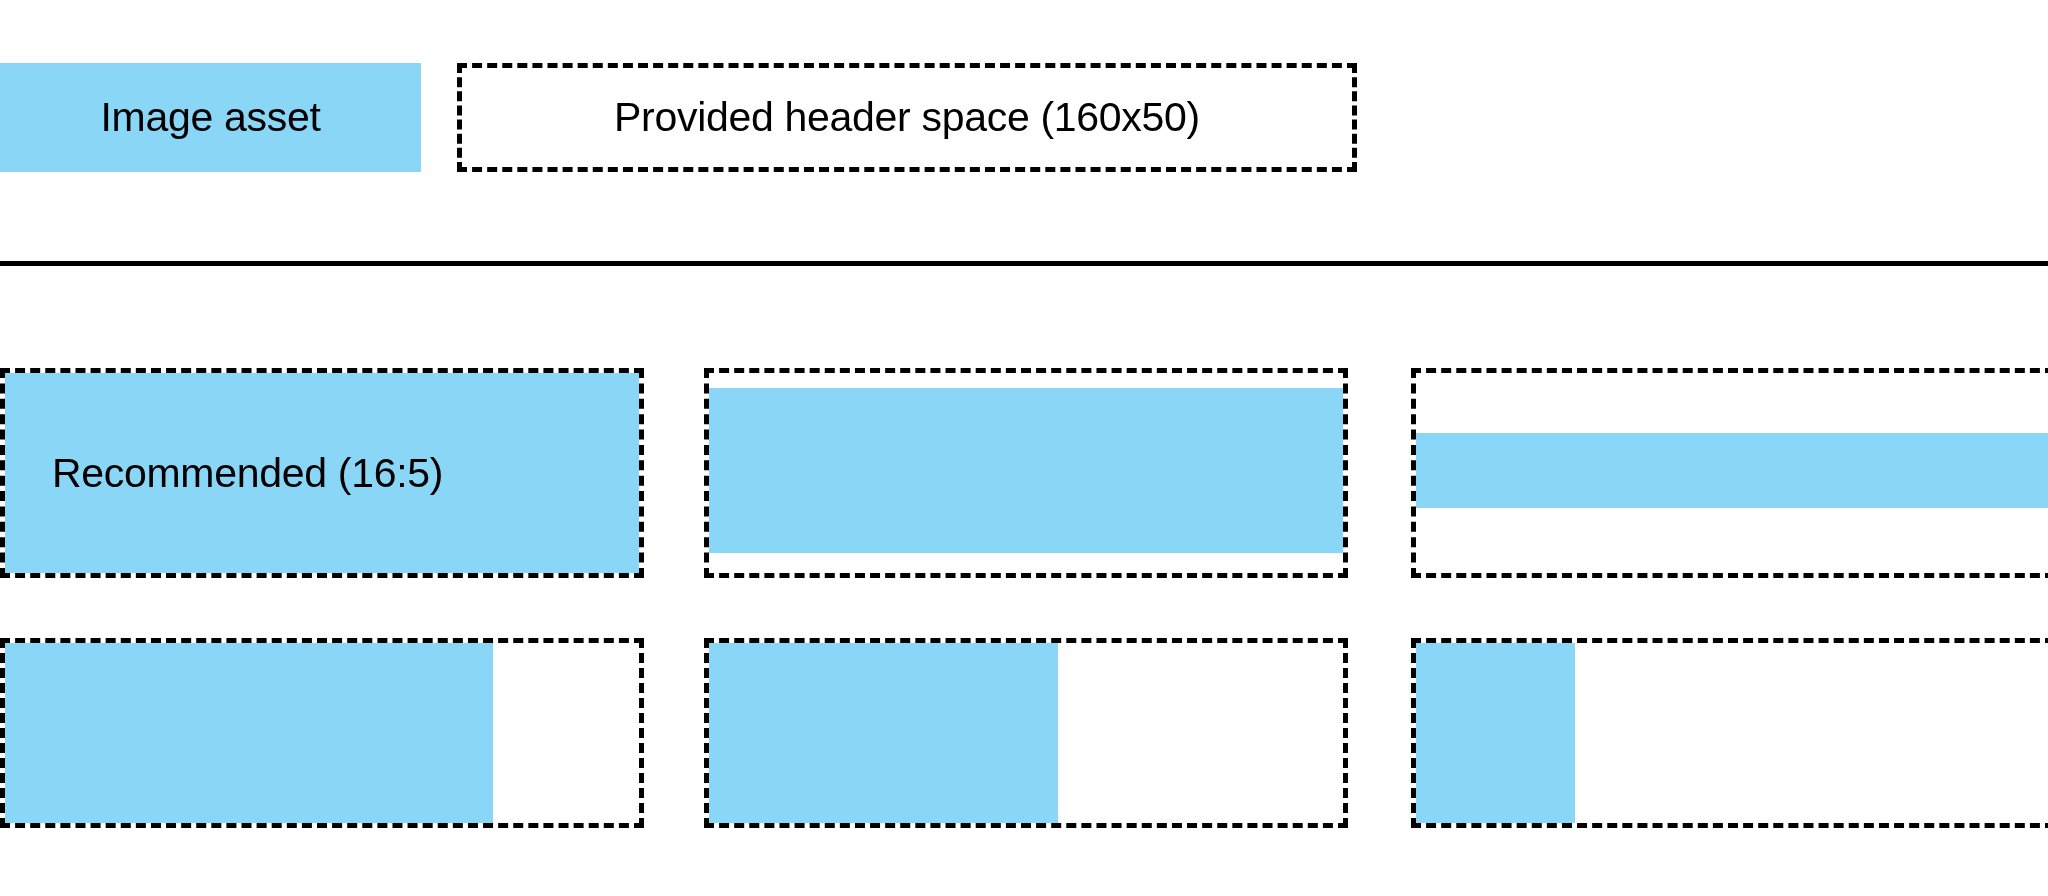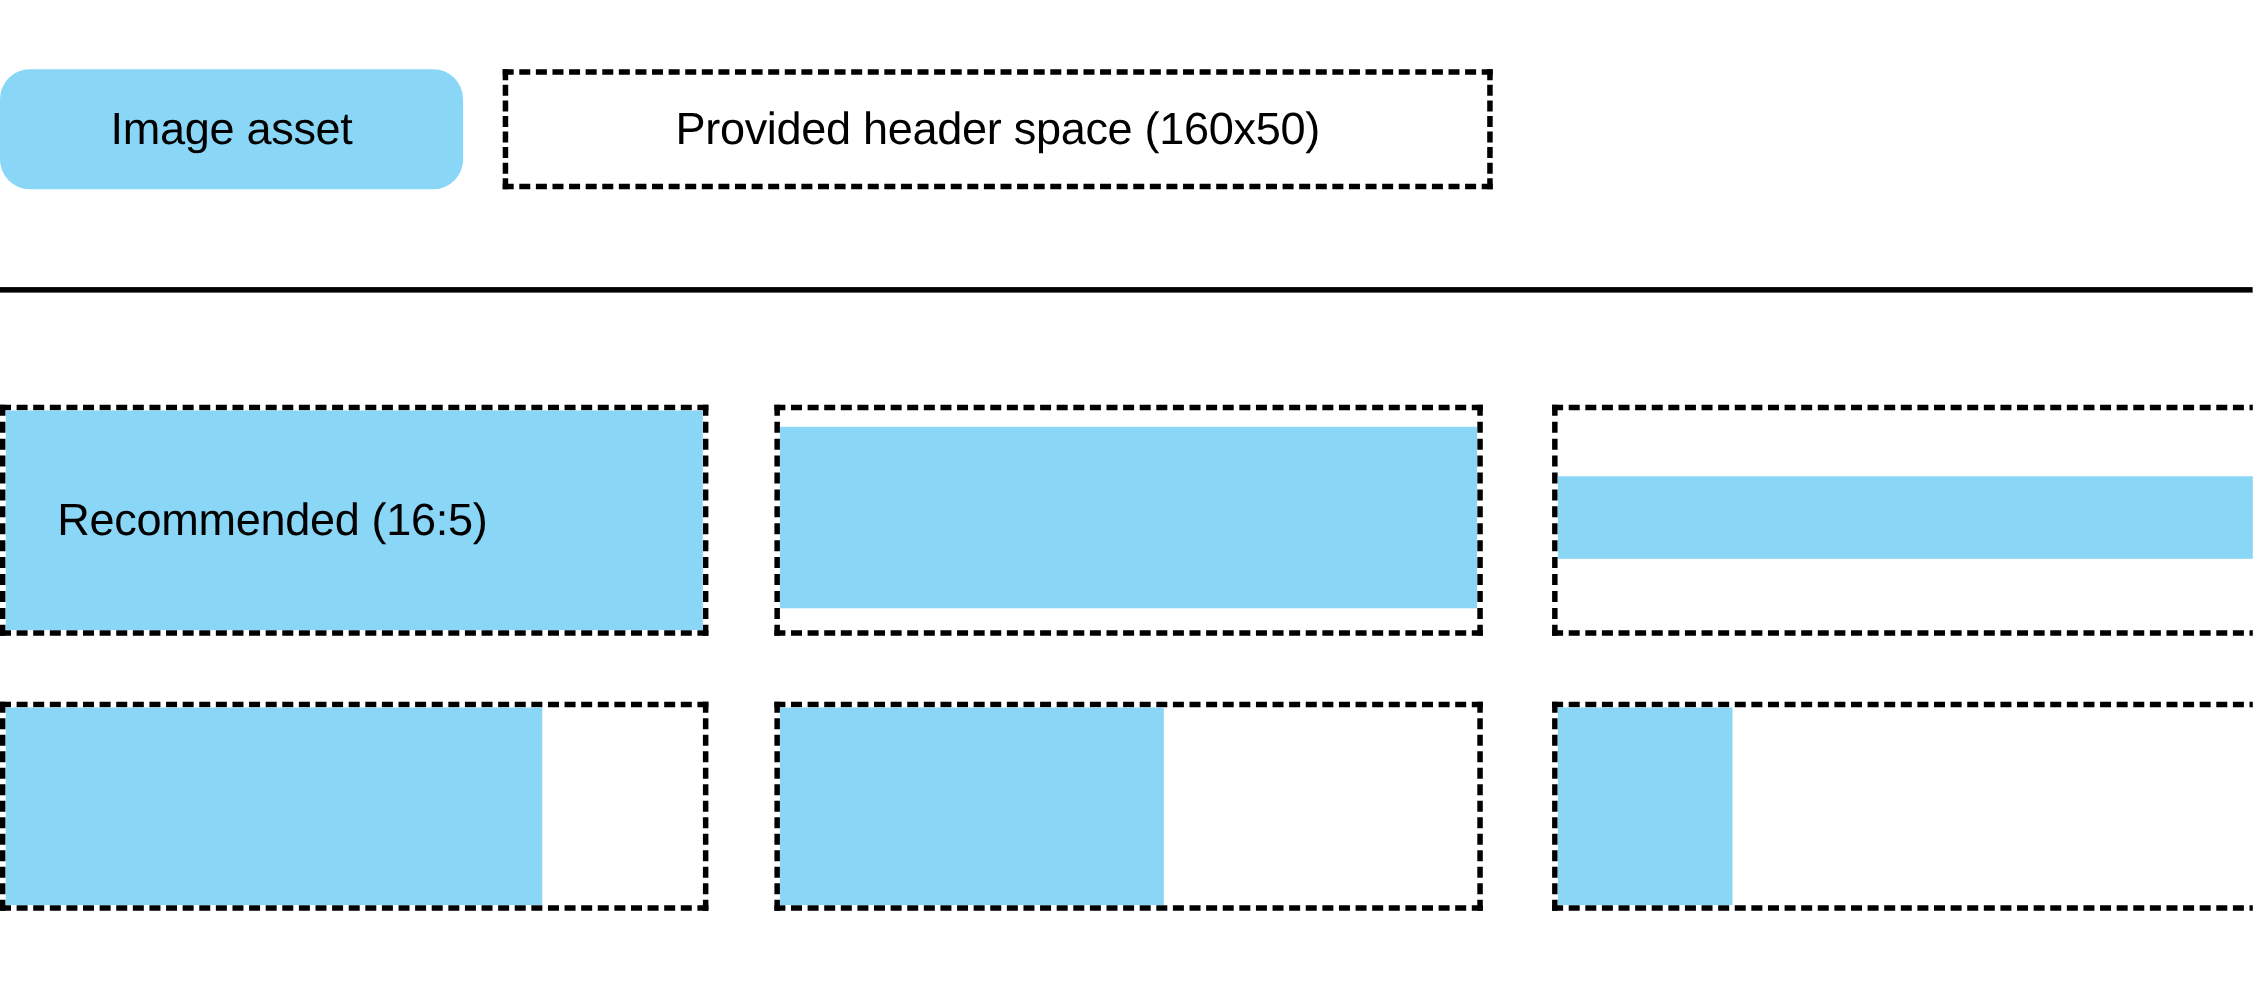--- a/index.html
+++ b/index.html
@@ -28,21 +28,20 @@
   .legend-swatch {
     position: absolute;
     left: 0;
     top: 0;
     width: 421px;
     height: 109px;
     background: #89d6f7;
     display: flex;
     align-items: center;
     justify-content: center;
-    border-radius: 27px;
   }
   .legend-swatch-label {
     font-size: 41px;
     line-height: 1;
     letter-spacing: -0.3px;
     color: #000;
     white-space: nowrap;
   }
   .legend-spacebox {
     position: absolute;

